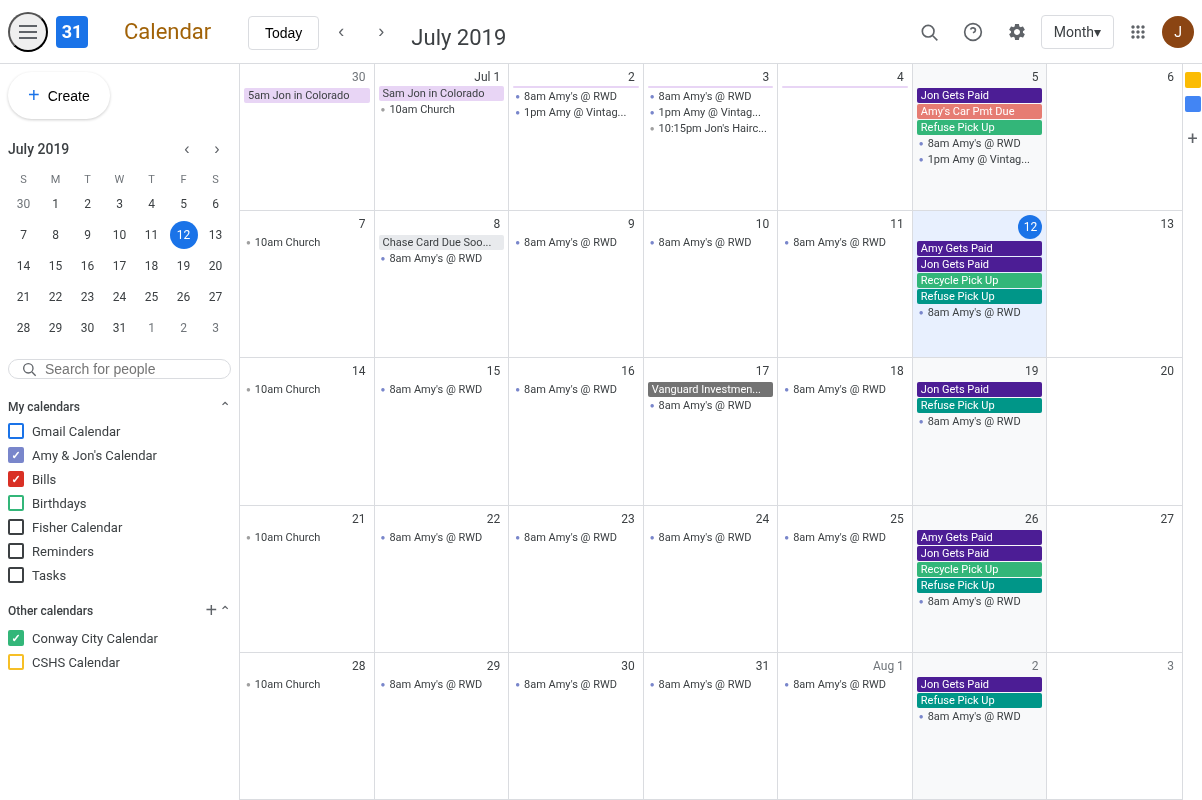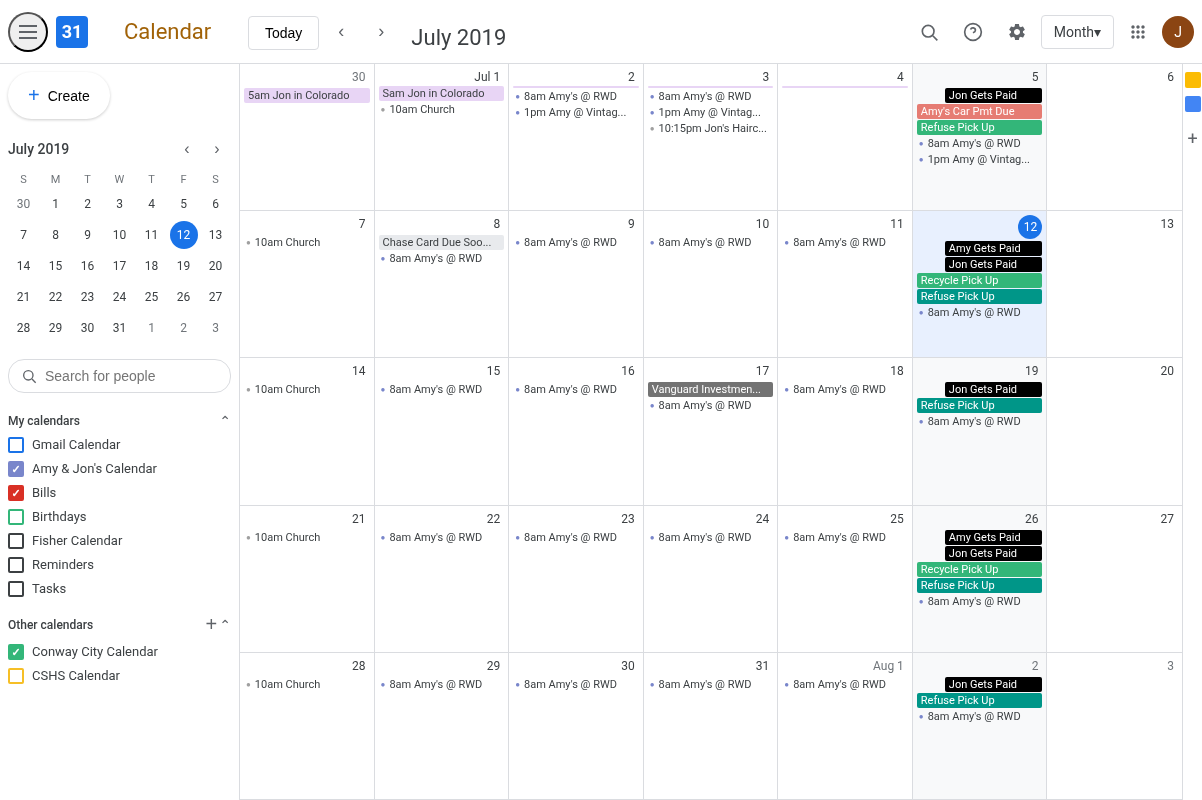--- a/index.html
+++ b/index.html
@@ -34,47 +34,47 @@
     .mini-cal-header { display: flex; align-items: center; justify-content: space-between; margin-bottom: 8px; }
     .mini-cal-title { font-size: 14px; font-weight: 500; }
     .mini-cal-nav { background: none; border: none; cursor: pointer; color: #5f6368; font-size: 16px; width: 28px; height: 28px; border-radius: 50%; display: flex; align-items: center; justify-content: center; }
     .mini-cal-grid { display: grid; grid-template-columns: repeat(7, 1fr); gap: 1px; }
     .mini-cal-day-label { text-align: center; font-size: 11px; color: #70757a; padding: 2px 0; }
     .mini-cal-day { text-align: center; font-size: 12px; padding: 3px; cursor: pointer; border-radius: 50%; width: 28px; height: 28px; display: flex; align-items: center; justify-content: center; margin: 1px auto; }
     .mini-cal-day.today { background: #1a73e8; color: white; border-radius: 50%; }
     .mini-cal-day.other-month { color: #70757a; }
 
     
-    .search-people { display: flex; align-items: center; border: 1px solid #dadce0; border-radius: 16px; padding: 8px 12px; margin-bottom: 16px; cursor: text; }
+    .search-people { display: flex; align-items: center; border: 1px solid #dadce0; border-radius: 16px; padding: 1px 12px; margin-bottom: 16px; cursor: text; }
     .search-people-input { border: none; outline: none; font-size: 14px; color: #70757a; width: 100%; background: none; }
 
     
     .cal-section { margin-bottom: 8px; }
     .cal-section-header { display: flex; align-items: center; justify-content: space-between; padding: 4px 0; cursor: pointer; }
     .cal-section-title { font-size: 12px; font-weight: 500; color: #3c4043; }
-    .cal-item { display: flex; gap: 8px; padding: 4px 0; cursor: pointer; }
+    .cal-item { display: flex; align-items: center; gap: 8px; padding: 4px 0; cursor: pointer; }
     .cal-checkbox { width: 16px; height: 16px; border-radius: 2px; border: 2px solid; flex-shrink: 0; display: flex; align-items: center; justify-content: center; }
     .cal-checkbox.checked::after { content: '✓'; color: white; font-size: 11px; font-weight: bold; }
     .cal-label { font-size: 13px; color: #3c4043; }
 
     
     .calendar-area { flex: 1; display: flex; flex-direction: column; overflow: hidden; }
     .day-headers { display: grid; grid-template-columns: repeat(7, 1fr); border-bottom: 1px solid #dadce0; }
     .day-header { text-align: center; padding: 8px 0; font-size: 11px; color: #70757a; font-weight: 500; border-right: 1px solid #dadce0; }
     .day-header:last-child { border-right: none; }
 
     .cal-grid { display: grid; grid-template-columns: repeat(7, 1fr); grid-template-rows: repeat(5, 1fr); flex: 1; overflow: hidden; }
     .cal-cell { border-right: 1px solid #dadce0; border-bottom: 1px solid #dadce0; padding: 4px; min-height: 0; overflow: hidden; position: relative; }
     .cal-cell:nth-child(7n) { border-right: none; }
     .cal-cell.other-month .cell-date { color: #70757a; }
     .cell-date { font-size: 12px; text-align: right; padding: 2px 4px; margin-bottom: 2px; }
     .cell-date.today-circle { background: #1a73e8; color: white; border-radius: 50%; width: 24px; height: 24px; display: flex; align-items: center; justify-content: center; margin-left: auto; margin-right: 0; }
 
     .event { font-size: 11px; padding: 1px 4px; border-radius: 2px; margin-bottom: 1px; white-space: nowrap; overflow: hidden; text-overflow: ellipsis; cursor: pointer; }
-    .event.purple-bg { background: #000000; color: white; margin-left: 28px; }
+    .event.purple-bg { background: #4c1d95; color: white; }
     .event.blue-bg { background: #737373; color: white; }
     .event.green-bg { background: #33b679; color: white; }
     .event.teal-bg { background: #009688; color: white; }
     .event.pink-bg { background: #e67c73; color: white; }
     .event.lavender { background: #e8eaed; color: #3c4043; }
     .event.gray-dot { display: flex; align-items: center; gap: 4px; color: #3c4043; background: none; padding: 1px 2px; }
     .event.gray-dot::before { content: '●'; color: #a0a0a0; font-size: 8px; flex-shrink: 0; }
     .event.purple-dot { display: flex; align-items: center; gap: 4px; color: #3c4043; background: none; padding: 1px 2px; }
     .event.purple-dot::before { content: '●'; color: #7986cb; font-size: 8px; flex-shrink: 0; }
 

